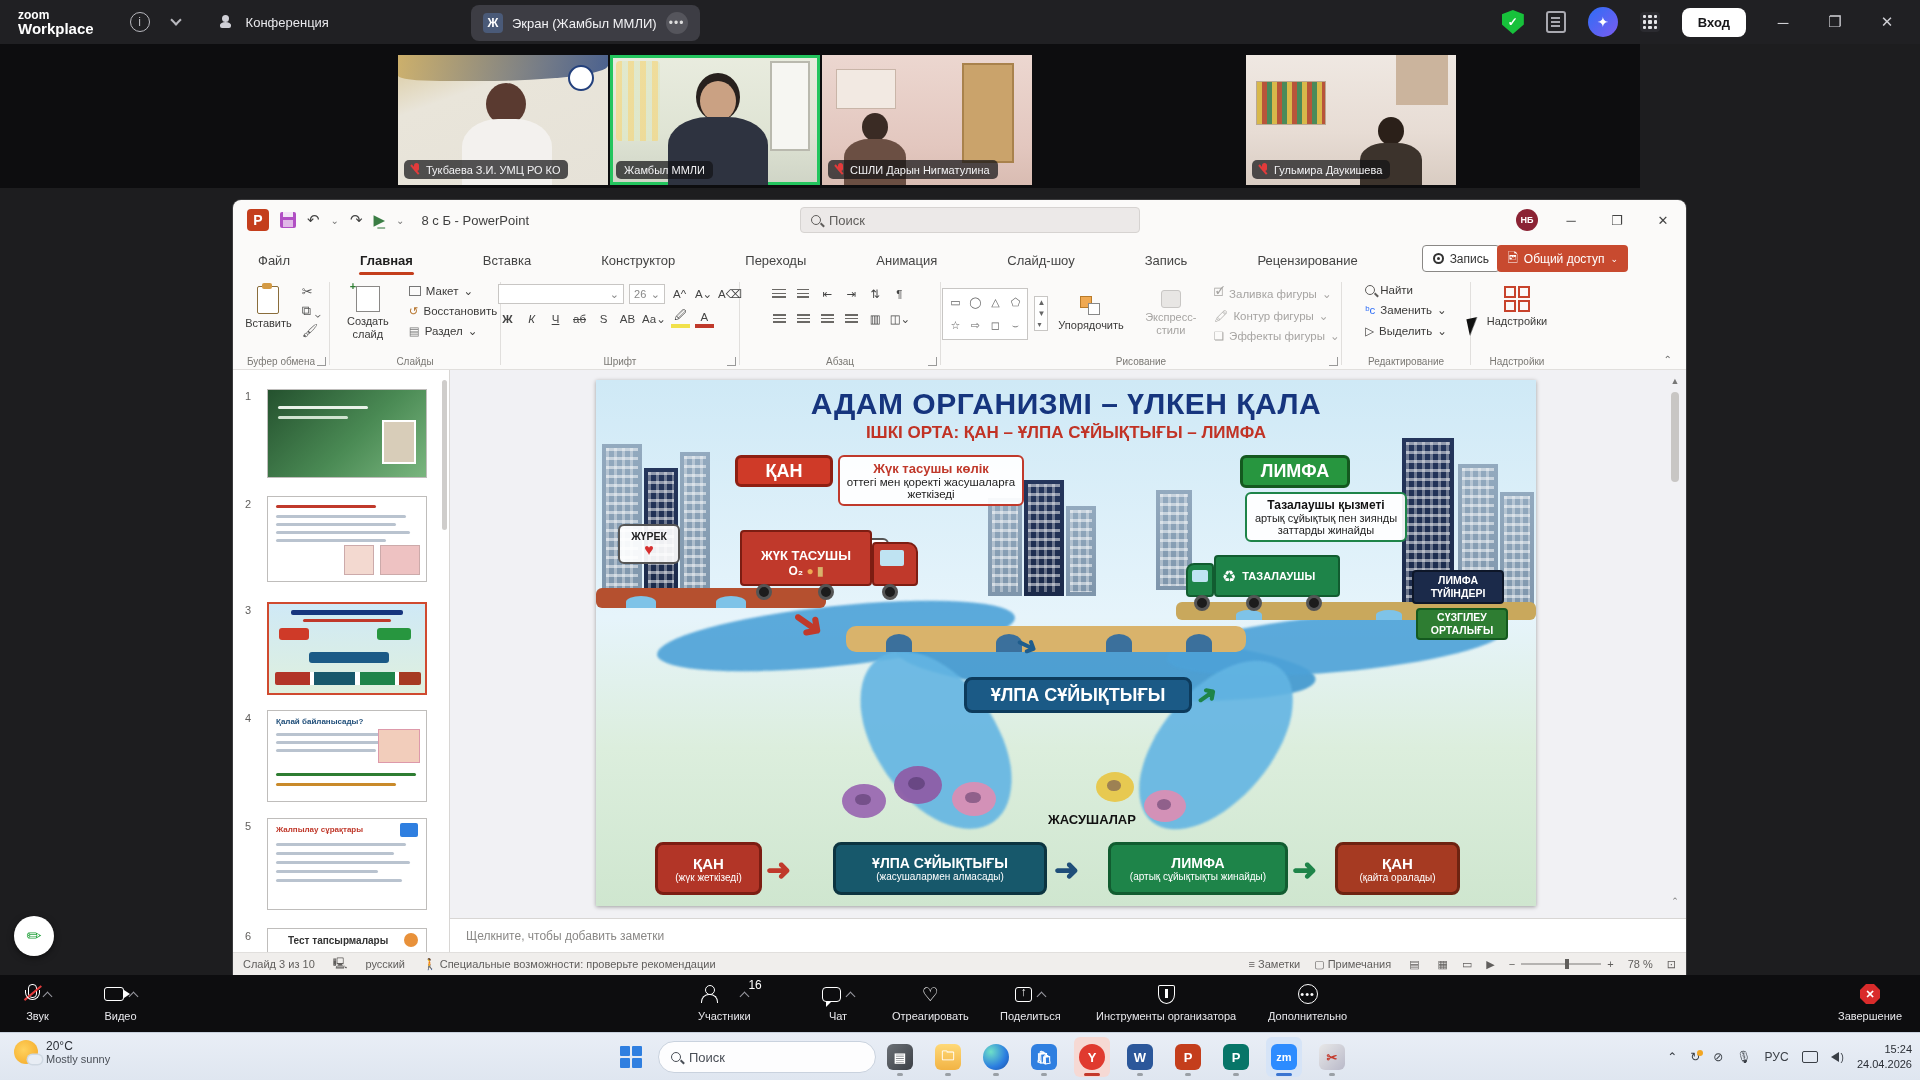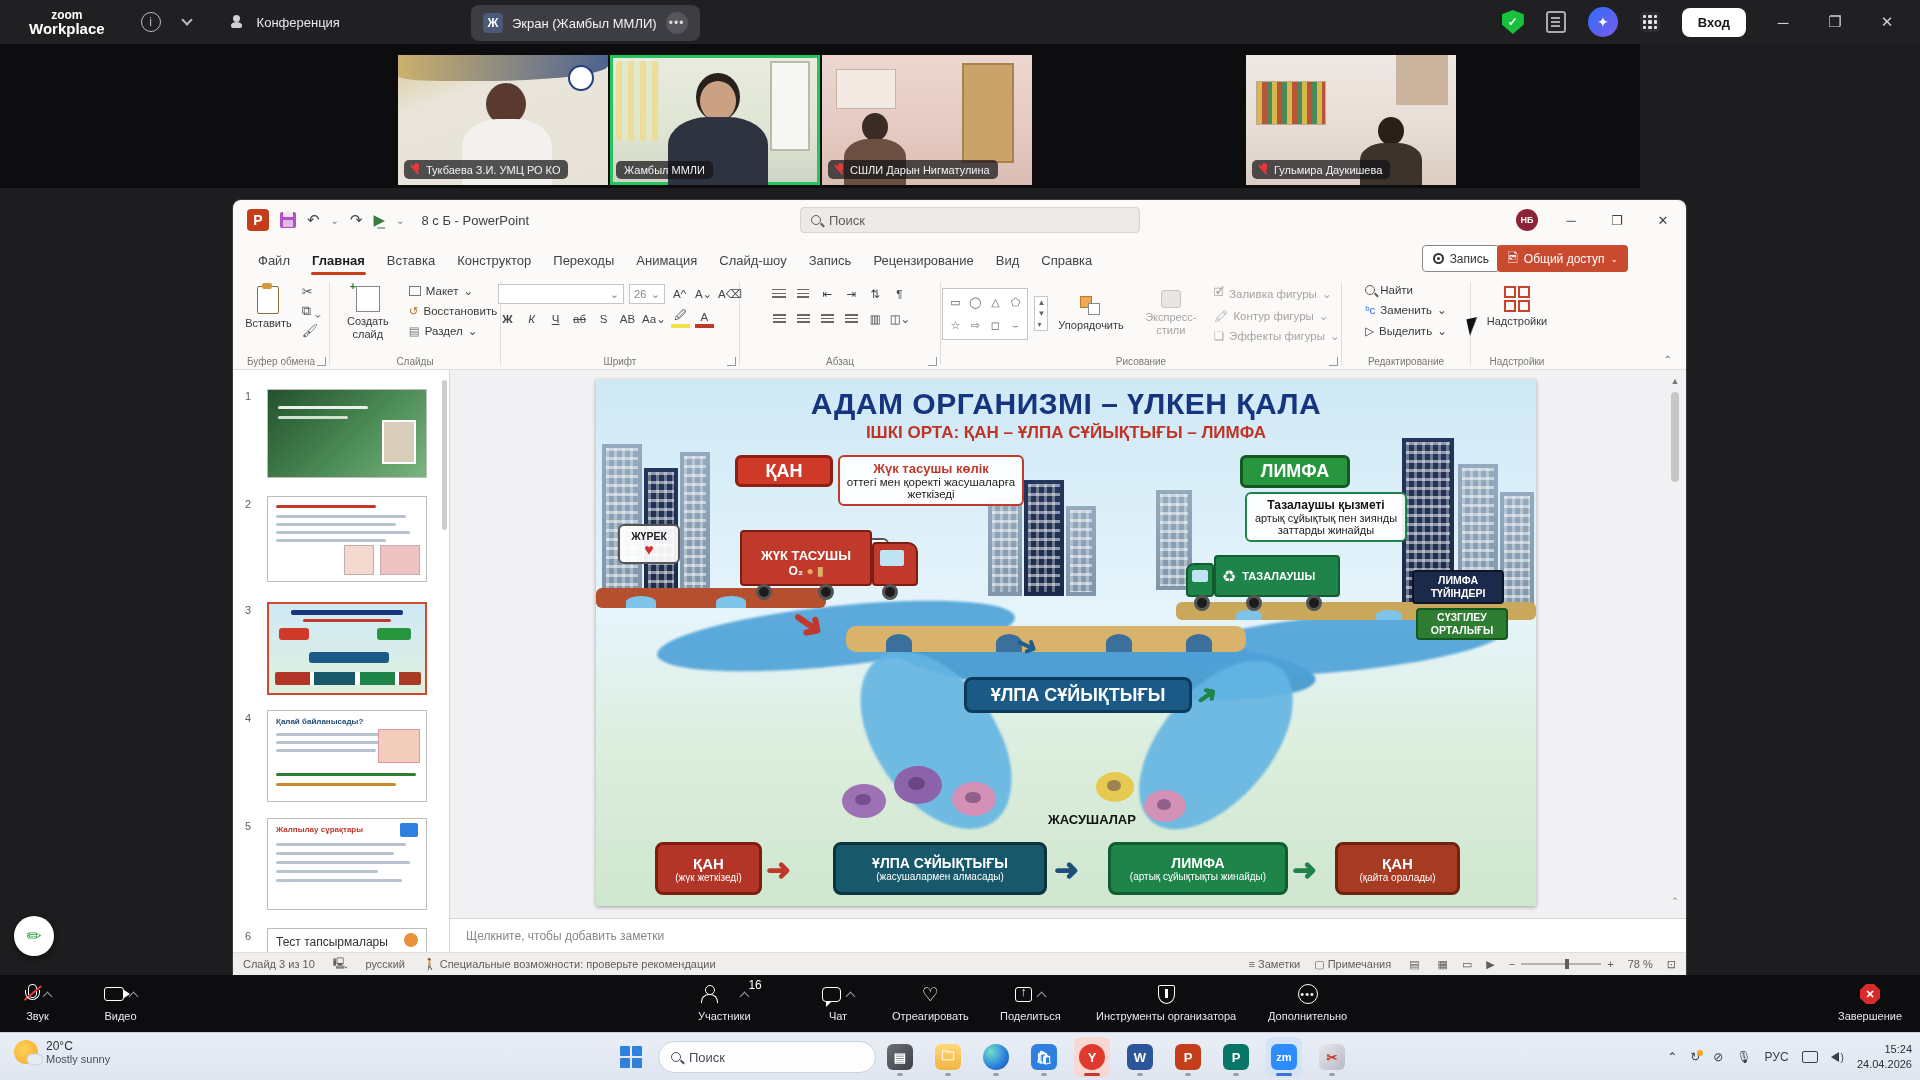--- a/index.html
+++ b/index.html
@@ -1,21 +1,21 @@
 <!DOCTYPE html>
 <html><head>
 <meta charset="utf-8">
 <style>
   * { margin:0; padding:0; box-sizing:border-box; font-family:"Liberation Sans",sans-serif; }
   html,body { width:1920px; height:1080px; overflow:hidden; background:#1d1d1f; }
   .abs { position:absolute; }
 
   
   #ztitle { position:absolute; left:0; top:0; width:1920px; height:44px; background:#202023; display:flex; align-items:center; }
-  .zbrand { margin-left:29px; color:#fff; line-height:1;text-align:center; }
+  .zbrand { margin-left:18px; color:#fff; line-height:1; }
   .zbrand .b1 { font-size:12px; font-weight:bold; }
   .zbrand .b2 { font-size:15px; font-weight:bold; }
   .zinfo { width:20px;height:20px;border:1.5px solid #b9b9bf;border-radius:50%;color:#b9b9bf;font-size:12px;display:flex;align-items:center;justify-content:center;margin-left:36px; }
   .chev { width:8px;height:8px;border-right:2px solid #b9b9bf;border-bottom:2px solid #b9b9bf;transform:rotate(45deg);margin-left:22px;margin-top:-4px; }
   .ztab { display:flex;align-items:center;gap:8px;color:#e8e8ec;font-size:13px;margin-left:40px; }
   .ppl-ico { width:18px;height:14px;position:relative; }
   .ppl-ico:before,.ppl-ico:after { content:"";position:absolute;background:#cfcfd6;border-radius:50% 50% 2px 2px; }
   .ppl-ico:before { left:2px;top:0;width:7px;height:7px;border-radius:50%; }
   .ppl-ico:after { left:0;top:7px;width:11px;height:6px; }
   .ztab-active { position:absolute; left:471px; top:5px; height:36px; background:#3d3d44; border-radius:8px; display:flex; align-items:center; gap:9px; padding:0 12px; color:#f2f2f5; font-size:13px; }
@@ -53,21 +53,21 @@
   .save-ico:before { content:"";position:absolute;left:3px;top:0;width:10px;height:5px;background:#fff;opacity:.85; }
   .save-ico:after { content:"";position:absolute;left:3px;top:8px;width:10px;height:7px;background:#fff;opacity:.6; }
   .ppt-title { font-size:13px; color:#404040; margin-left:6px; white-space:nowrap; }
   .ppt-search { position:absolute; left:567px; top:7px; width:340px; height:26px; background:#ece9e8; border:1px solid #d6d3d1; border-radius:4px; display:flex; align-items:center; gap:8px; padding:0 10px; color:#5f5d5b; font-size:13px; }
   .mag { width:10px;height:10px;border:1.7px solid #5f5d5b;border-radius:50%;position:relative; }
   .mag:after { content:"";position:absolute;left:8px;top:8px;width:5px;height:1.7px;background:#5f5d5b;transform:rotate(45deg); }
   .avatar { position:absolute; left:1283px; top:9px; width:22px; height:22px; border-radius:50%; background:#8b2334; color:#fff; font-size:9px; font-weight:bold; display:flex; align-items:center; justify-content:center; }
   .winctl { position:absolute; right:0; top:0; height:40px; display:flex; }
   .winctl span { width:46px; display:flex; align-items:center; justify-content:center; color:#444; font-size:13px; }
 
-  .ppt-tabrow { position:relative; height:38px; display:flex; align-items:flex-end; padding:0 4px 0 14px; }
+  .ppt-tabrow { position:relative; height:38px; display:flex; align-items:flex-end; padding:0 4px 0 14px;gap:48px; }
   .ptab { font-size:13px; color:#444; padding:8px 11px 10px; position:relative; white-space:nowrap; }
   .ptab.active { font-weight:bold; color:#1f1f1f; }
   .ptab.active:after { content:"";position:absolute;left:10px;right:10px;bottom:3px;height:3px;border-radius:2px;background:#c43e1c; }
   .rec-btn { position:absolute; right:186px; top:5px; height:27px; border:1px solid #8a8886; border-radius:4px; background:#fff; display:flex; align-items:center; gap:6px; padding:0 10px; font-size:12px; color:#333; }
   .rec-dot { width:11px;height:11px;border:2px solid #333;border-radius:50%;position:relative; }
   .rec-dot:after { content:"";position:absolute;left:2px;top:2px;width:3px;height:3px;border-radius:50%;background:#333; }
   .share-btn { position:absolute; right:58px; top:5px; height:27px; border-radius:4px; background:#c84a2f; color:#fff; display:flex; align-items:center; gap:6px; padding:0 10px; font-size:12px; }
 
   .ribbon { position:relative; height:92px; border-bottom:1px solid #e1dfdd; display:flex; background:#fbfaf9; }
   .rgroup { position:relative; display:flex; flex-direction:column; align-items:center; padding:6px 6px 0; }
@@ -522,21 +522,21 @@
         <div style="position:absolute;left:8px;top:6px;font-size:8px;color:#c0392b;font-weight:bold;">Жалпылау сұрақтары</div>
         <div class="tline" style="left:8px;top:24px;width:130px;"></div>
         <div class="tline" style="left:8px;top:33px;width:118px;"></div>
         <div class="tline" style="left:8px;top:42px;width:134px;"></div>
         <div class="tline" style="left:8px;top:51px;width:102px;"></div>
         <div class="tline" style="left:8px;top:60px;width:126px;"></div>
         <div class="abs" style="right:8px;top:4px;width:18px;height:14px;background:#2f7fe0;border-radius:2px;"></div>
       </div>
       <span class="tnum" style="top:560px;">6</span>
       <div class="thumb" style="top:558px;height:60px;background:#fff;">
-        <div style="position:absolute;left:8px;top:6px;font-size:12px;color:#333;font-weight:normal;">Тест тапсырмалары</div>
+        <div style="position:absolute;left:20px;top:6px;font-size:10px;color:#333;font-weight:bold;">Тест тапсырмалары</div>
         <div class="abs" style="right:8px;top:4px;width:14px;height:14px;background:#e8913a;border-radius:50%;"></div>
       </div>
       <div class="tscroll"></div>
     </div>
 
     <div class="workspace">
 
       <div class="slide">
 
         <div class="bld" style="left:6px;top:64px;width:40px;height:150px;"></div>

